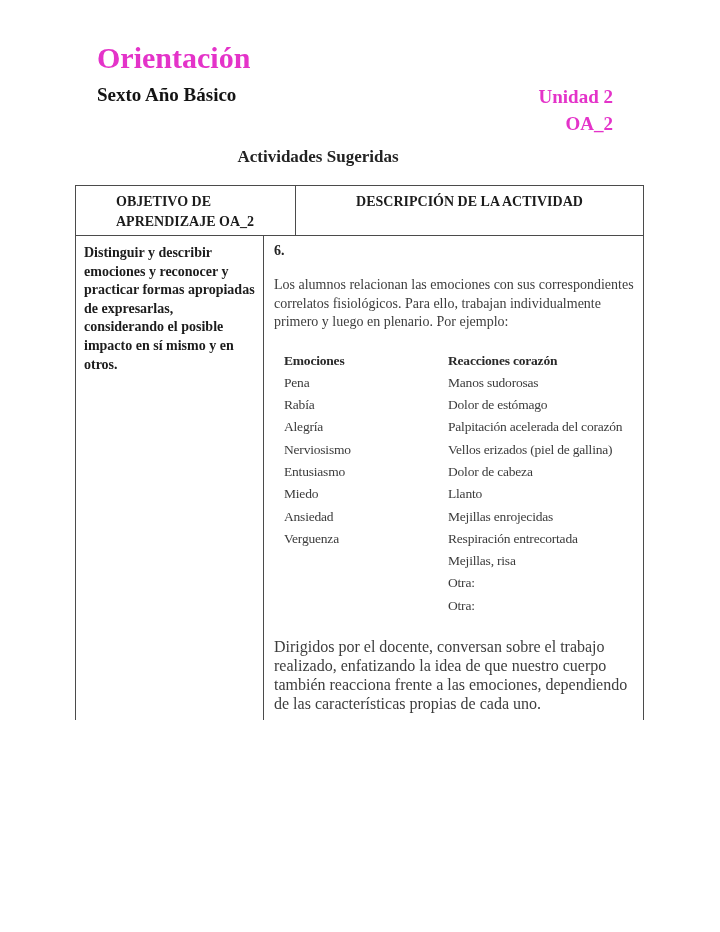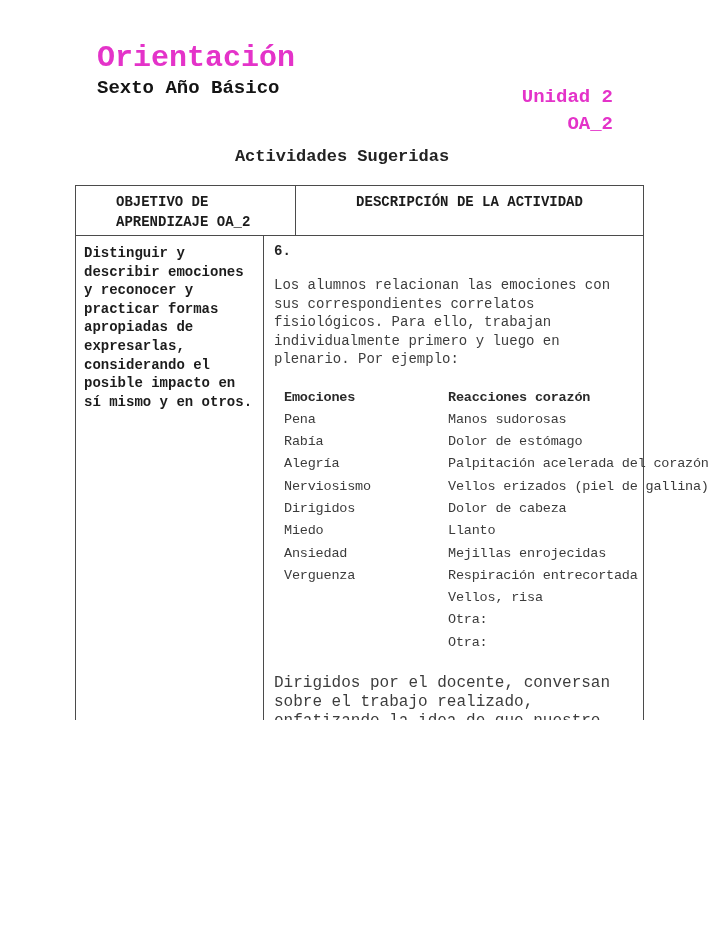--- a/index.html
+++ b/index.html
@@ -1,48 +1,48 @@
 <!DOCTYPE html>
 <html><head>
 <meta charset="utf-8">
 <style>
   * { margin:0; padding:0; box-sizing:border-box; }
   html,body { background:#ffffff; }
   .page {
     position:relative;
     width:720px; height:720px;
     background:#ffffff;
-    font-family:Liberation Mono, monospace;
+    font-family:Liberation Serif, serif;
     overflow:hidden;
   }
   
   .doc-header-left {
     position:absolute; left:97px; top:42px;
   }
   .subject-title {
     font-size:30px; font-weight:bold; line-height:32px;
     color:#E433C9;
   }
   .grade-subtitle {
     font-size:19px; font-weight:bold; line-height:22px;
-    color:#141414; margin-top:3px;
+    color:#141414; margin-top:10px;
   }
   .doc-header-right {
     position:absolute; right:107px; top:51px; text-align:right;margin-top:35px;
   }
   .unit-label {
     font-size:19px; font-weight:bold; line-height:22px; color:#E433C9;
   }
   .oa-label {
     font-size:19px; font-weight:bold; line-height:22px; color:#E433C9;
     margin-top:5px;
   }
   
   .section-title {
-    position:absolute; left:82px; top:147px; width:520px;
+    position:absolute; left:58px; top:147px; width:520px;
     text-align:center;
     font-size:17px; font-weight:bold; color:#232323;
   }
   
   .doc-table {
     position:absolute; left:75px; top:185px;
     width:569px; height:660px;
     border:1px solid #4b4b4b; border-bottom-width:2px;
     display:flex; flex-direction:column;
   }
@@ -119,38 +119,38 @@
         <div class="activity-number">6.</div>
         <div class="activity-intro">Los alumnos relacionan las emociones con sus correspondientes correlatos fisiológicos. Para ello, trabajan individualmente primero y luego en plenario. Por ejemplo:</div>
         <div class="mini-table">
           <div class="mini-col-emotions">
             <div class="mini-header">Emociones</div>
             <div>
                 <div class="mini-item">Pena</div>
                 <div class="mini-item">Rabía</div>
                 <div class="mini-item">Alegría</div>
                 <div class="mini-item">Nerviosismo</div>
-                <div class="mini-item">Dirigidos</div>
+                <div class="mini-item">Entusiasmo</div>
                 <div class="mini-item">Miedo</div>
                 <div class="mini-item">Ansiedad</div>
                 <div class="mini-item">Verguenza</div>
               </div>
           </div>
           <div class="mini-col-reactions">
             <div class="mini-header">Reacciones corazón</div>
             <div>
                 <div class="mini-item">Manos sudorosas</div>
                 <div class="mini-item">Dolor de estómago</div>
                 <div class="mini-item">Palpitación acelerada del corazón</div>
                 <div class="mini-item">Vellos erizados (piel de gallina)</div>
                 <div class="mini-item">Dolor de cabeza</div>
                 <div class="mini-item">Llanto</div>
                 <div class="mini-item">Mejillas enrojecidas</div>
                 <div class="mini-item">Respiración entrecortada</div>
-                <div class="mini-item">Vellos, risa</div>
+                <div class="mini-item">Mejillas, risa</div>
                 <div class="mini-item">Otra:</div>
                 <div class="mini-item">Otra:</div>
               </div>
           </div>
         </div>
         <div class="activity-closing">Dirigidos por el docente, conversan sobre el trabajo realizado, enfatizando la idea de que nuestro cuerpo también reacciona frente a las emociones, dependiendo de las características propias de cada uno.</div>
       </div>
     </div>
   </div>
 

